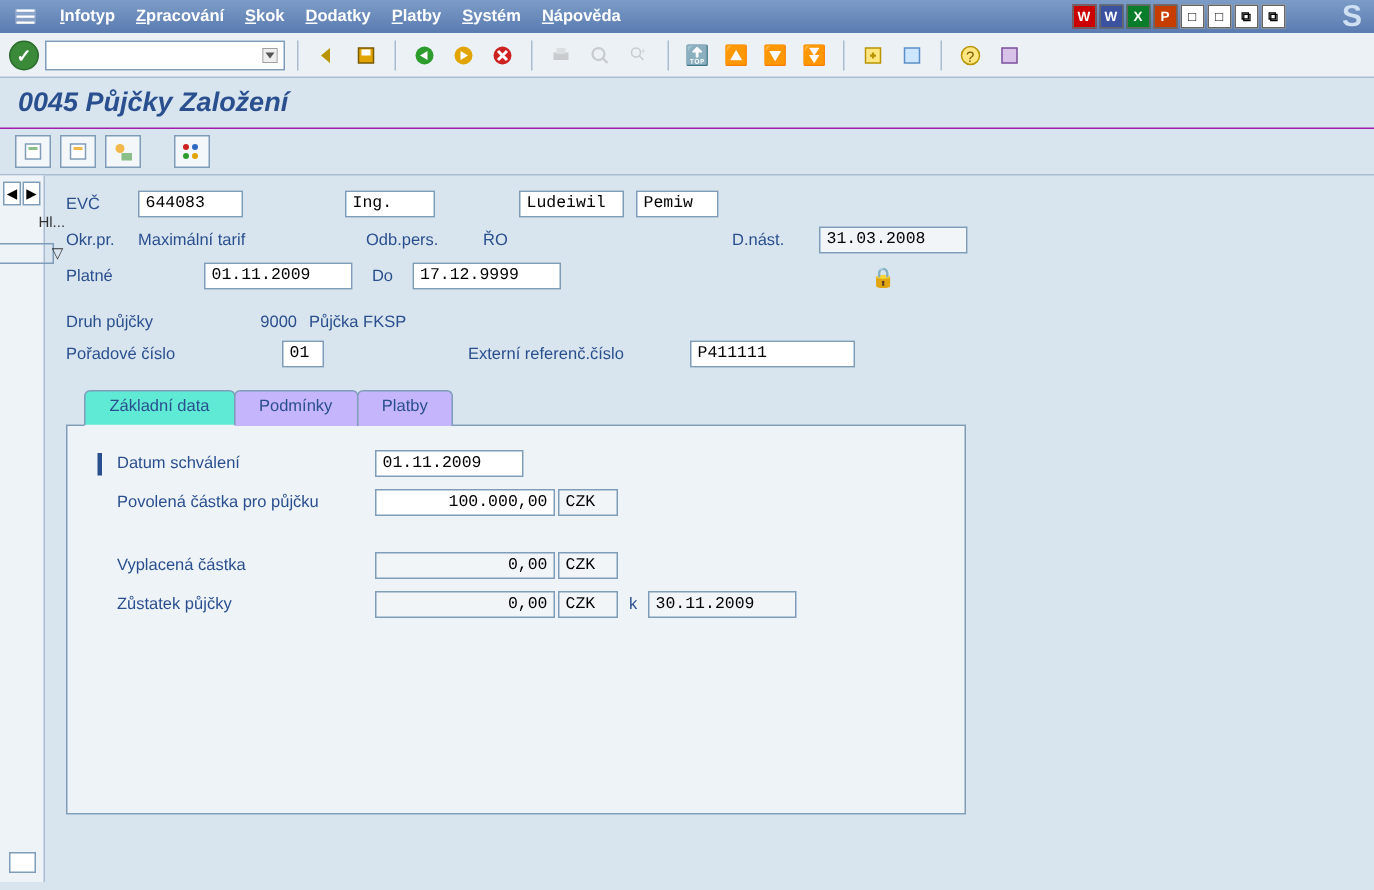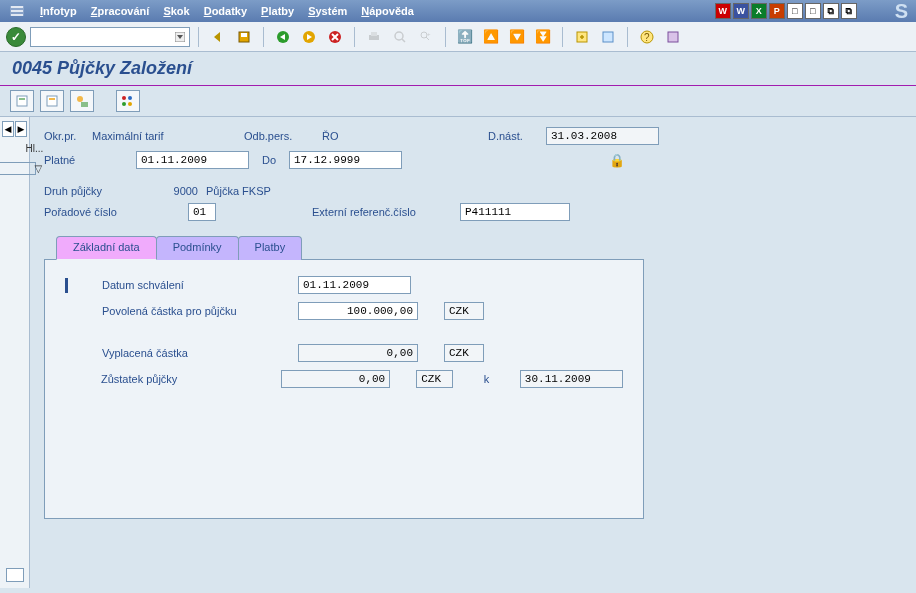--- a/index.html
+++ b/index.html
@@ -109,21 +109,21 @@
     flex:1; padding: 10px 14px 6px 14px; overflow:auto;
   }
   .row { display:flex; align-items:center; margin-bottom:6px; gap:8px; }
   .lblf { color:#2a4f8f; font-size:11px; }
   .field {
     background:#fff; border:1px solid #7f9db9; height:18px; padding:1px 4px;
     font-family: "Courier New", monospace; font-size:11px;
     display:flex; align-items:center;
   }
   .field.ro { background:#f2f5f8; }
-  .w60{width:60px}.w70{width:70px}.w90{width:113px}
+  .w60{width:60px}.w70{width:70px}.w90{width:99px}
   .w40{width:40px}.w28{width:28px}
   .lock {
     width:18px;height:18px;display:flex;align-items:center;justify-content:center;
     color:#7a5a00; font-size:13px;
   }
   .group-sep { height:10px; }
   .tabs {
     margin-top:14px;
     position:relative;
   }
@@ -136,32 +136,32 @@
     border-bottom:none;
     background:#c4b5fd;
     color:#2a4f8f;
     cursor:pointer;
     font-size:11px;
     border-top-left-radius:4px;
     border-top-right-radius:4px;
     margin-right:-1px;
   }
   .tab.active {
-    background:#f0abfc;
+    background:#5eead4;
     border-bottom:1px solid #eef3f8;
     z-index:2; position:relative;
   }
   .tabpanel {
     border:1px solid #7f9db9;
     background:#eef3f8;
     min-height:260px;
     width:600px;
     padding:16px 20px;
   }
-  .frow { display:flex; align-items:center; margin-bottom:8px; gap:26px; }
+  .frow { display:flex; align-items:center; margin-bottom:8px; gap:2px; }
   .flabel { width:180px; color:#2a4f8f; }
   .num { text-align:right; justify-content:flex-end; }
   .bar { width:3px; height:15px; background:#2a4f8f; margin-right:8px; }
 </style>
 </head>
 <body>
 
 <div class="menubar">
   <div class="menubar-left">
     <span class="menu-icon-left">
@@ -324,20 +324,29 @@
       <div class="nav-btn">◀</div>
       <div class="nav-btn">▶</div>
     </div>
     <div class="lbl">Hl...</div>
     <div class="lbl" style="border:1px solid #7f9db9;width:16px;text-align:center;cursor:pointer">▽</div>
     <div class="mini"></div>
   </div>
 
   <div class="content">
 
+    <div class="row">
+      <span class="lblf" style="width:40px">EVČ</span>
+      <span class="field w70">644083</span>
+      <span style="width:52px"></span>
+      <span class="field w60">Ing.</span>
+      <span style="width:40px"></span>
+      <span class="field" style="width:70px">Ludeiwil</span>
+      <span class="field" style="width:55px">Pemiw</span>
+    </div>
 
 
     <div class="row">
       <span class="lblf" style="width:40px">Okr.pr.</span>
       <span class="lblf" style="width:120px">Maximální tarif</span>
       <span style="width:16px"></span>
       <span class="lblf" style="width:70px">Odb.pers.</span>
       <span class="lblf" style="width:40px">ŘO</span>
       <span style="width:110px"></span>
       <span class="lblf" style="width:50px">D.nást.</span>

